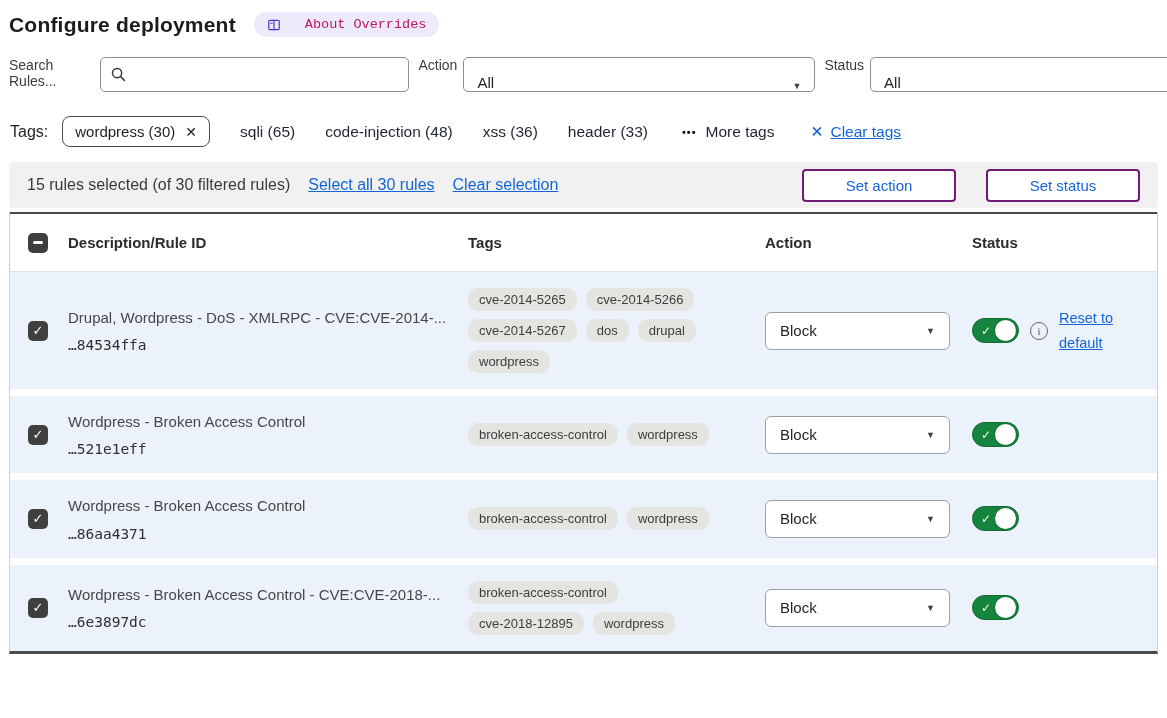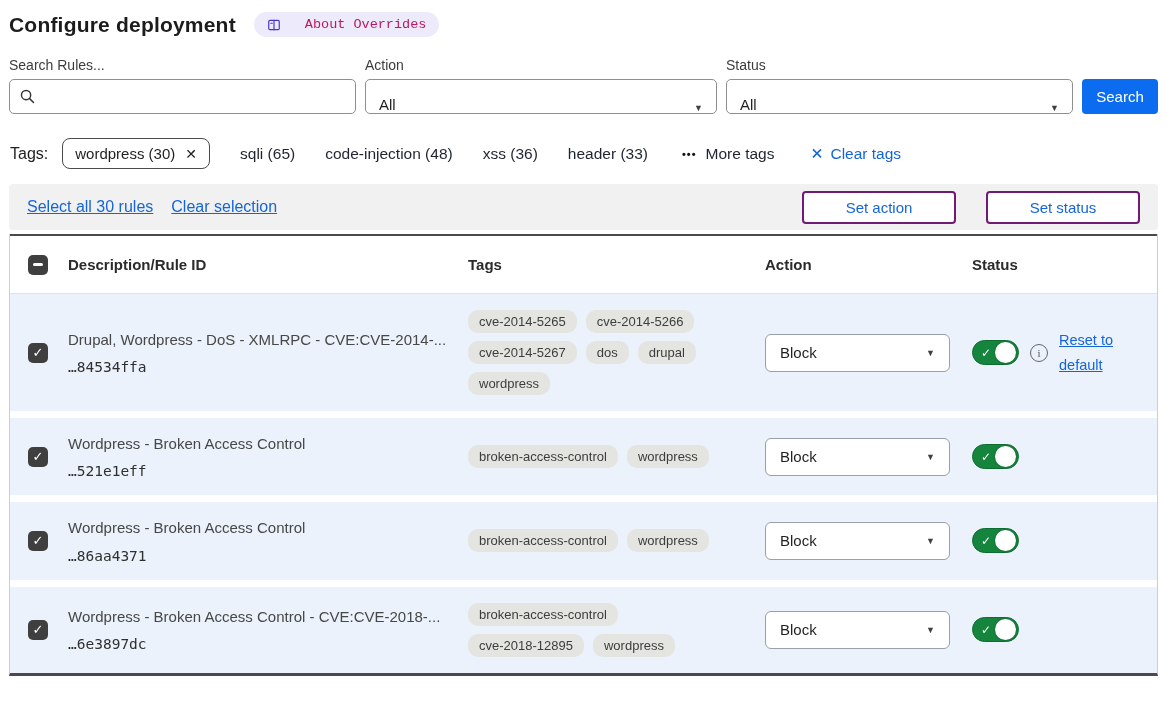--- a/index.html
+++ b/index.html
@@ -16,21 +16,21 @@
   .page-title { font-size:21px; font-weight:700; color:#1c1c1c; letter-spacing:.2px; }
   .about-badge {
     display:inline-flex; align-items:center; gap:24px;
     background:#edeafc; color:#be185d; border:none; cursor:pointer;
     border-radius:14px; padding:5px 13px; font-size:13.5px;
     font-family:Liberation Mono, monospace;
   }
 
   
   .filters { display:flex; align-items:flex-end; gap:9px; margin-bottom:24px; }
-  .fgroup { display:flex; flex-direction:column; gap:6px; }
+  .fgroup { display:flex; flex-direction:row; gap:6px; }
   .flabel { font-size:14px; color:#3c3c3c; }
   .search-box {
     width:347px; height:35px; border:1px solid #8f8f8f; border-radius:5px;
     display:flex; align-items:center; padding:0 9px; gap:7px; background:#fff;
   }
   .search-box input {
     border:none; outline:none; flex:1; font-size:14px; font-family:inherit; background:transparent;
   }
   .select-box {
     height:35px; border:1px solid #8f8f8f; border-radius:5px; background:#fff;
@@ -52,21 +52,21 @@
     display:inline-flex; align-items:center; gap:10px;
     border:1.5px solid #4b4b4b; border-radius:8px; padding:6px 12px;
     font-size:15px; color:#1f1f1f; cursor:pointer; background:#fff;
   }
   .selected-tag .x { font-size:14px; color:#222; }
   .tag-link { font-size:15.5px; color:#1f2430; margin-left:30px; cursor:pointer; }
   .more-tags { display:inline-flex; align-items:center; gap:9px; margin-left:34px; font-size:15.5px; color:#1f2430; cursor:pointer; }
   .dots { font-size:11px; letter-spacing:1px; color:#111; font-weight:700; }
   .clear-tags { display:inline-flex; align-items:center; gap:7px; margin-left:36px; cursor:pointer;
     color:#1565d8; font-size:15.5px; }
-  .clear-tags .lbl { }
+  .clear-tags .lbl { text-decoration:underline; }
 
   
   .selection-bar {
     background:#f1f1f1; border-radius:4px; height:46px; margin-bottom:4px;
     display:flex; align-items:center; padding:0 18px; gap:18px;
   }
   .sel-summary { font-size:16px; color:#3a3a3a; }
   .sel-link { font-size:16px; color:#1565d8; text-decoration:underline; cursor:pointer; }
   .sel-spacer { flex:1; }
   .outline-btn {
@@ -182,20 +182,21 @@
       <span class="dots">•••</span>
       <span>More tags</span>
     </span>
     <span class="clear-tags">
       <span>✕</span>
       <span class="lbl">Clear tags</span>
     </span>
   </div>
 
   <div class="selection-bar">
+    <span class="sel-summary">15 rules selected (of 30 filtered rules)</span>
     <span class="sel-link">Select all 30 rules</span>
     <span class="sel-link">Clear selection</span>
     <span class="sel-spacer"></span>
     <button class="outline-btn">Set action</button>
     <button class="outline-btn">Set status</button>
   </div>
 
   <div class="rules-table">
     <div class="t-grid t-head">
       <div class="cbx-cell">

